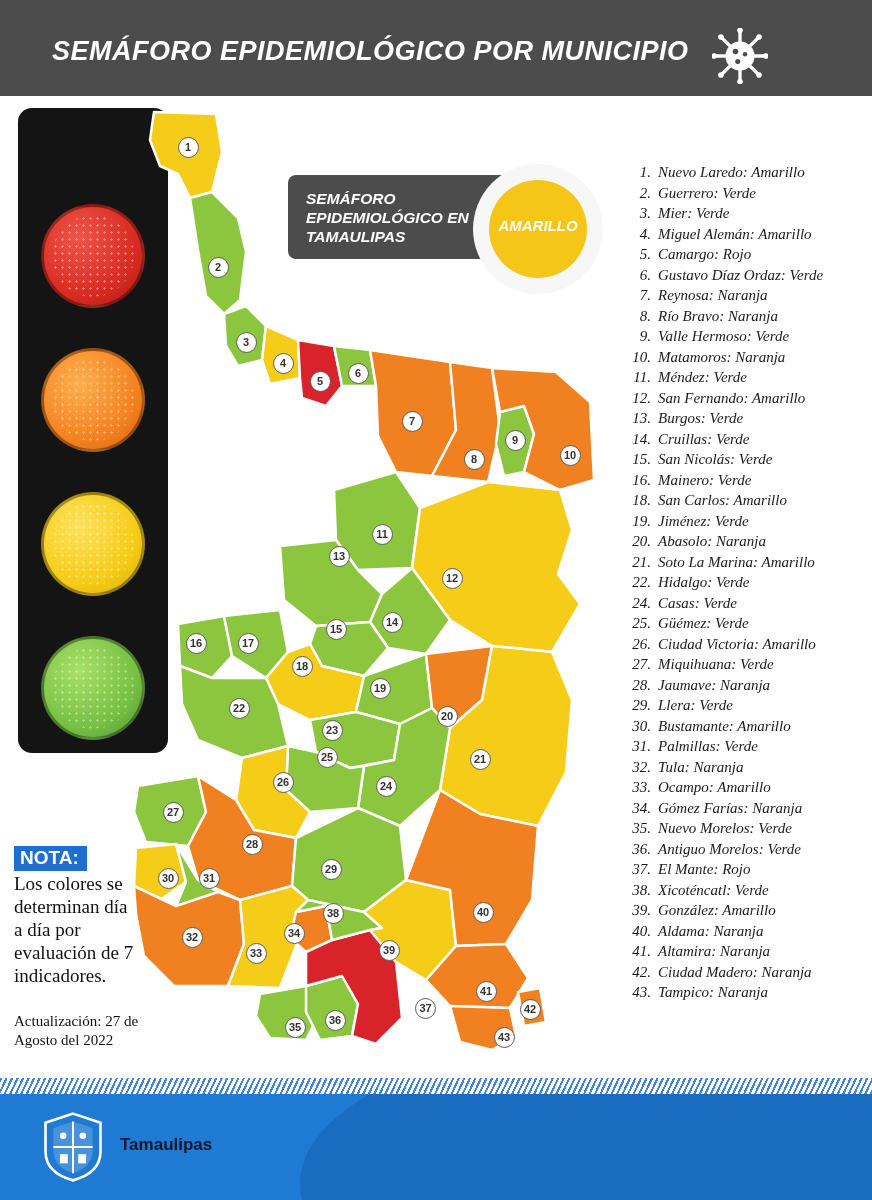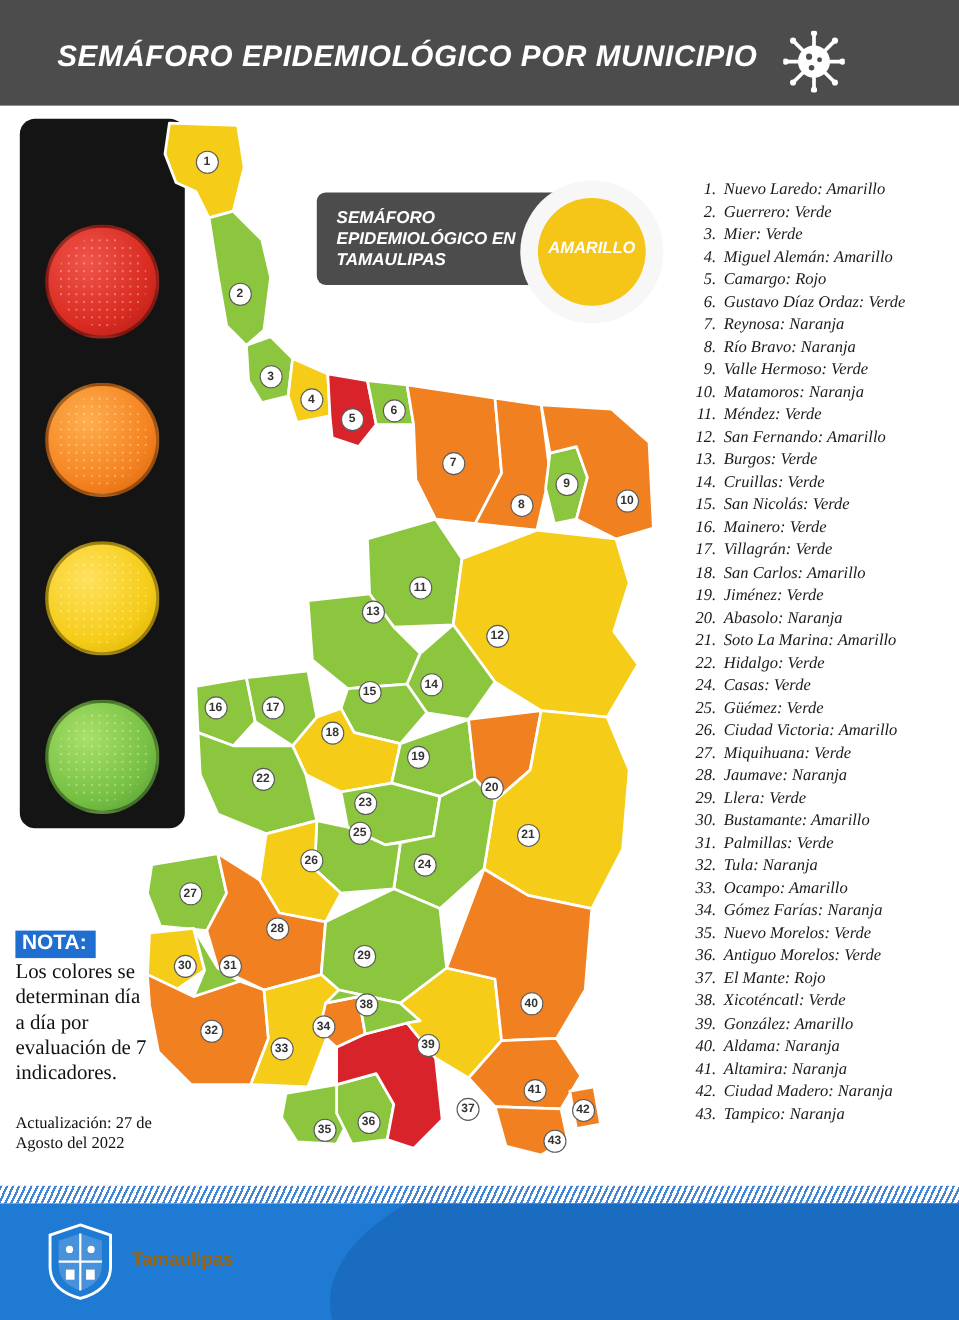--- a/index.html
+++ b/index.html
@@ -189,21 +189,21 @@
     width: 700px; height: 300px;
     border-radius: 50%;
     background: #1a6cc0;
   }
   .footer-seal {
     position: absolute; left: 40px; top: 1111px;
     width: 66px; height: 72px;
   }
   .footer-text {
     position: absolute; left: 120px; top: 1135px;
-    color: #a16207;
+    color: #0f172a;
     font-size: 17px;
     font-weight: bold;
   }
 </style>
 </head>
 <body>
 
 <div id="page">
 
   <div class="header">
@@ -405,21 +405,20 @@
       <div class="list-item"><span class="list-num">7.</span><span>Reynosa: Naranja</span></div>
       <div class="list-item"><span class="list-num">8.</span><span>Río Bravo: Naranja</span></div>
       <div class="list-item"><span class="list-num">9.</span><span>Valle Hermoso: Verde</span></div>
       <div class="list-item"><span class="list-num">10.</span><span>Matamoros: Naranja</span></div>
       <div class="list-item"><span class="list-num">11.</span><span>Méndez: Verde</span></div>
       <div class="list-item"><span class="list-num">12.</span><span>San Fernando: Amarillo</span></div>
       <div class="list-item"><span class="list-num">13.</span><span>Burgos: Verde</span></div>
       <div class="list-item"><span class="list-num">14.</span><span>Cruillas: Verde</span></div>
       <div class="list-item"><span class="list-num">15.</span><span>San Nicolás: Verde</span></div>
       <div class="list-item"><span class="list-num">16.</span><span>Mainero: Verde</span></div>
-      <div class="list-item"><span class="list-num">17.</span><span>Villagrán: Verde</span></div>
       <div class="list-item"><span class="list-num">18.</span><span>San Carlos: Amarillo</span></div>
       <div class="list-item"><span class="list-num">19.</span><span>Jiménez: Verde</span></div>
       <div class="list-item"><span class="list-num">20.</span><span>Abasolo: Naranja</span></div>
       <div class="list-item"><span class="list-num">21.</span><span>Soto La Marina: Amarillo</span></div>
       <div class="list-item"><span class="list-num">22.</span><span>Hidalgo: Verde</span></div>
       <div class="list-item"><span class="list-num">24.</span><span>Casas: Verde</span></div>
       <div class="list-item"><span class="list-num">25.</span><span>Güémez: Verde</span></div>
       <div class="list-item"><span class="list-num">26.</span><span>Ciudad Victoria: Amarillo</span></div>
       <div class="list-item"><span class="list-num">27.</span><span>Miquihuana: Verde</span></div>
       <div class="list-item"><span class="list-num">28.</span><span>Jaumave: Naranja</span></div>

